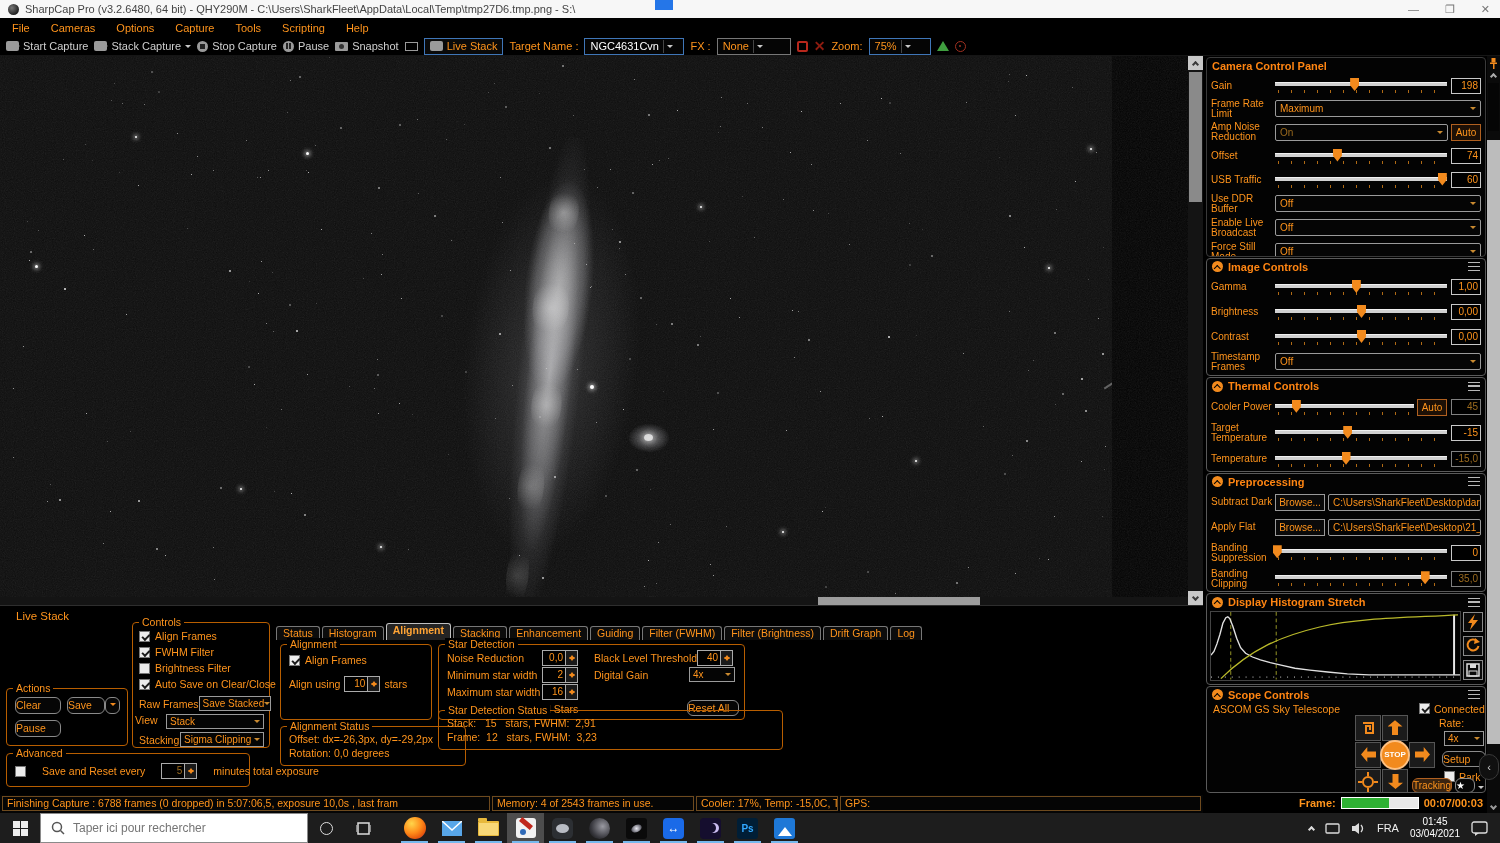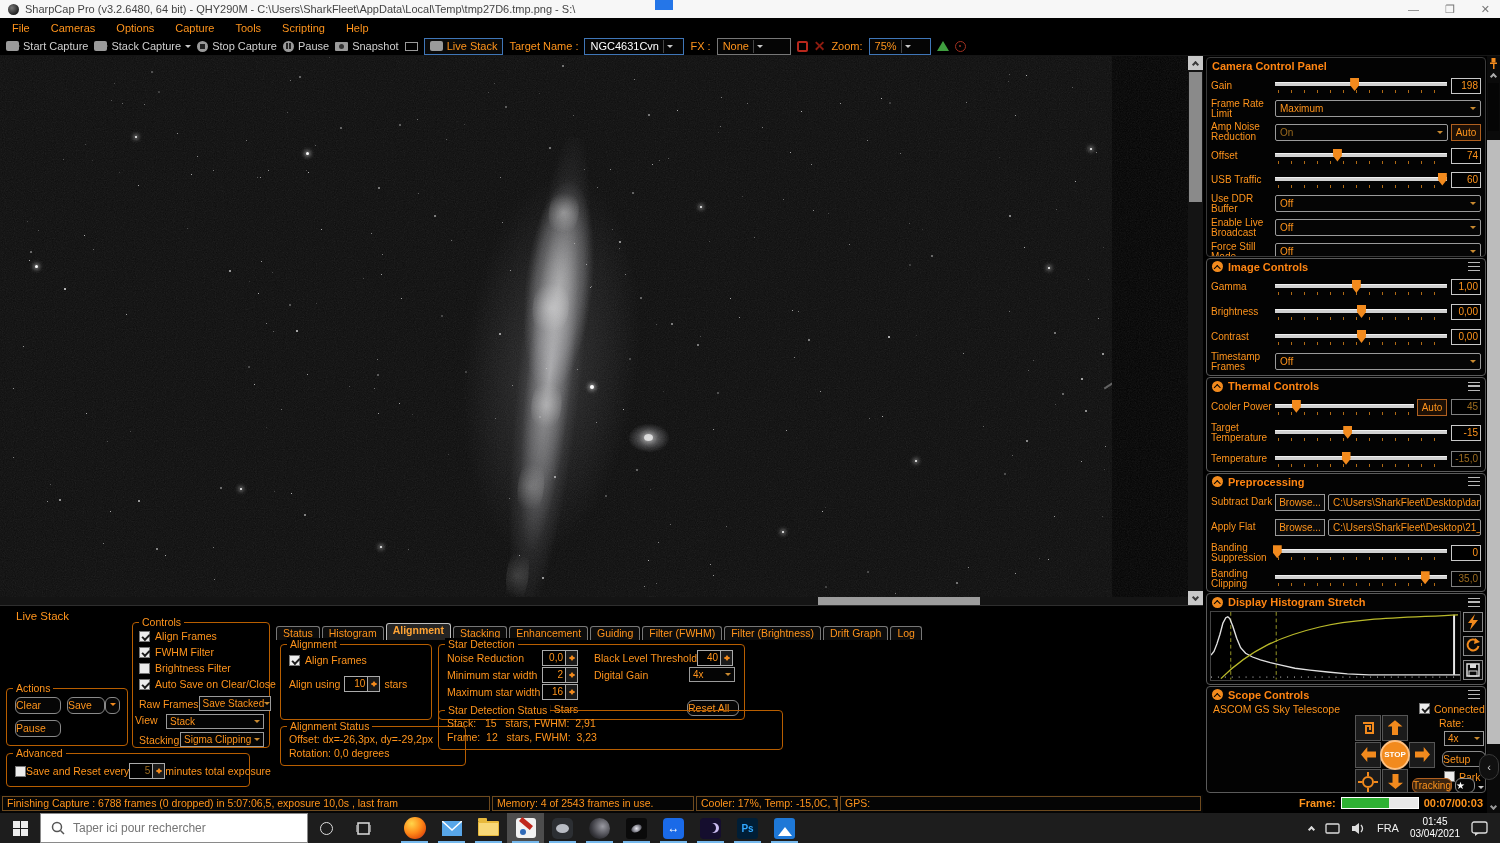--- a/index.html
+++ b/index.html
@@ -789,21 +789,21 @@
     <span class="btn" style="position:absolute;left:8px;top:8px;width:46px;height:17px;line-height:15px">Clear</span>
     <span class="btn" style="position:absolute;left:60px;top:8px;width:38px;height:17px;line-height:15px">Save</span>
     <span class="btn" style="position:absolute;left:98px;top:8px;width:15px;height:17px">
         <span class="tri" style="margin:5px auto 0;display:block;border-top-color:#f28a1d"></span>
       </span>
     <span class="btn" style="position:absolute;left:8px;top:31px;width:46px;height:17px;line-height:15px">Pause</span>
   </div>
 
   <div class="grp" style="left:6px;top:147px;width:244px;height:34px">
     <span class="gt">Advanced</span>
-    <div class="orow" style="left:8px;top:9px;align-items:center;gap:0">
+    <div class="orow" style="left:8px;top:9px;align-items:center;gap:16px">
       <span class="cb"></span>
       <span>Save and Reset every</span>
       <span class="spin">
           <span class="spin-v" style="color:#9c6b1e">5</span>
           <span class="spin-b">
             <i class="sut"></i>
             <i class="sdt"></i>
           </span>
         </span>
       <span>minutes total exposure</span>

